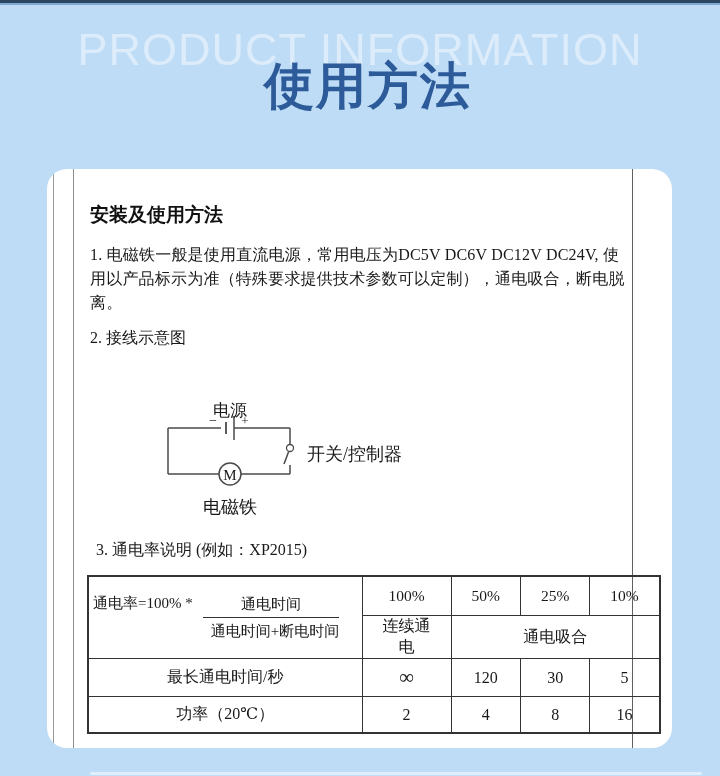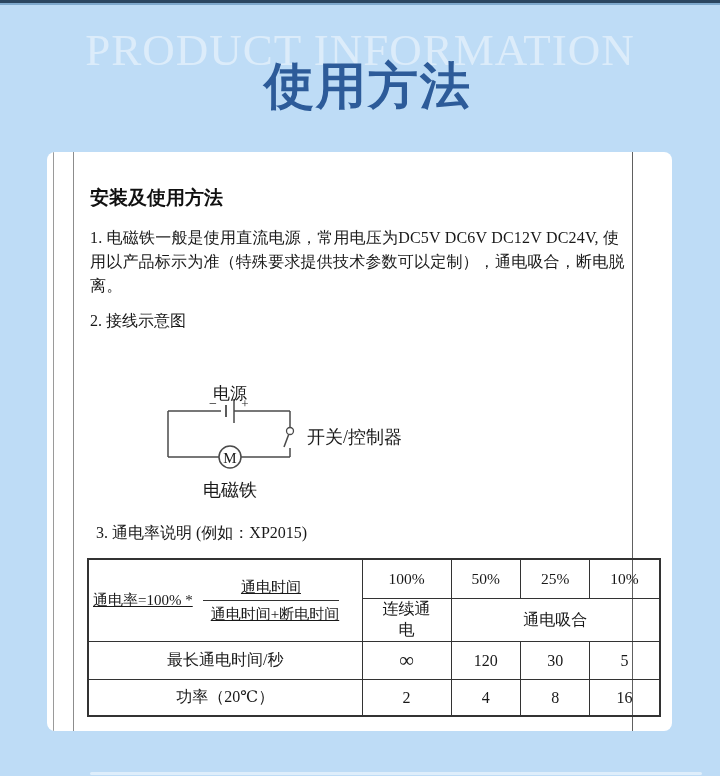--- a/index.html
+++ b/index.html
@@ -4,28 +4,28 @@
 <style>
   html,body{margin:0;padding:0;}
   body{width:720px;height:776px;overflow:hidden;background:#bedcf6;
        font-family:"Liberation Serif","DejaVu Serif",serif;color:#1e1e1e;}
   .page{position:relative;width:720px;height:776px;background:#bedcf6;overflow:hidden;}
 
   .topbar{position:absolute;left:0;top:0;width:100%;height:3px;background:#2b4660;}
   .topbar2{position:absolute;left:0;top:3px;width:100%;height:2px;background:#7fa9cd;}
 
   .watermark{position:absolute;left:0;top:24px;width:100%;text-align:center;
-      font-family:Liberation Serif, serif;font-size:45px;font-weight:400;
+      font-family:Liberation Sans, sans-serif;font-size:45px;font-weight:400;
       color:#dcecfa;letter-spacing:1px;white-space:nowrap;z-index:1;}
   .big-title{position:absolute;left:8px;top:53px;width:100%;text-align:center;
       font-family:"Liberation Sans","DejaVu Sans",sans-serif;font-size:50px;font-weight:700;
       color:#2d5b99;letter-spacing:2px;z-index:2;}
 
-  .card{position:absolute;left:47px;top:152px;width:625px;height:579px;background:#ffffff;
-      border-radius:8px;overflow:hidden;z-index:3;}
+  .card{position:absolute;left:47px;top:169px;width:625px;height:579px;background:#ffffff;
+      border-radius:20px;overflow:hidden;z-index:3;}
   .vline{position:absolute;top:0;bottom:0;width:1px;}
   .vline.l1{left:6px;background:#9a9a9a;}
   .vline.l2{left:26px;background:#8c8c8c;}
   .vline.r1{left:585px;background:#606060;}
 
   .heading{position:absolute;left:43px;top:33px;font-size:19px;font-weight:700;color:#111;}
   .para{position:absolute;left:43px;top:74px;width:542px;font-size:16px;line-height:24px;
       letter-spacing:0.2px;color:#191919;}
   .sec-label{position:absolute;font-size:16px;color:#191919;}
   .sec2{left:43px;top:159px;}
@@ -34,21 +34,21 @@
   .diagram{position:absolute;left:100px;top:220px;}
 
   .duty-table{position:absolute;left:40px;top:406px;border-collapse:collapse;table-layout:fixed;
       border:2px solid #333;font-size:16px;color:#191919;}
   .duty-table td{border:1px solid #333;text-align:center;vertical-align:middle;padding:0 20px;}
   .duty-table tr.r1 td{height:38px;font-size:15.5px;}
   .duty-table tr.r2 td{height:35px;}
   .duty-table tr.r3 td{height:37px;}
   .duty-table tr.r4 td{height:35px;}
   .formula-cell{padding:0 4px !important;}
-  .formula{display:flex;align-items:center;justify-content:flex-start;text-decoration:underline;}
+  .formula{display:flex;align-items:flex-start;justify-content:flex-start;}
   .formula-prefix{font-size:15px;white-space:nowrap;}
   .fraction{display:inline-block;text-align:center;margin-left:10px;font-size:15px;line-height:1.35;}
   .fraction .num{display:block;border-bottom:1.4px solid #333;padding:0 14px 3px 14px;}
   .fraction .den{display:block;padding-top:3px;white-space:nowrap;margin-left:8px;}
   .inf{font-size:21px;line-height:1;}
 
   .bottom-fade{position:absolute;left:90px;top:772px;width:612px;height:3px;
       background:rgba(255,255,255,0.5);border-radius:2px;}
 
   svg text{font-family:"Liberation Serif","DejaVu Serif",serif;fill:#191919;}

